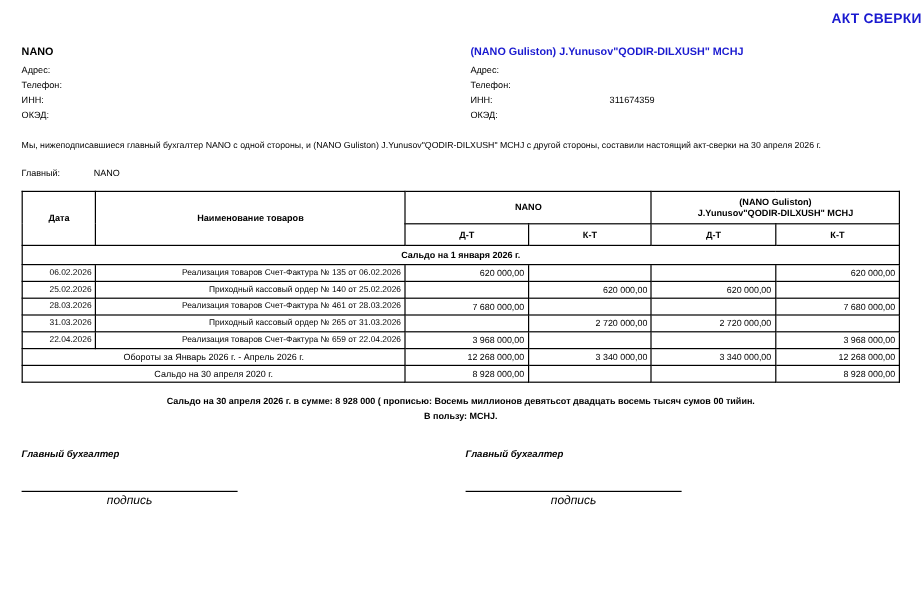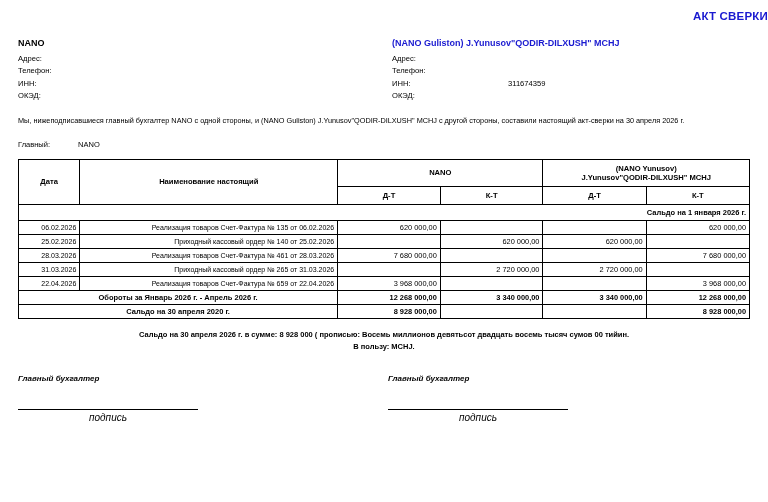--- a/index.html
+++ b/index.html
@@ -103,26 +103,27 @@
     font-size: 7.6px;
     padding: 4px 2px;
   }
   .col-date { width: 56px; text-align: center; }
   .col-op   { width: 268px; }
   .col-num  { width: 102px; text-align: right; }
   td.col-date { font-size: 7px; }
   td.col-op { font-size: 7px; }
   td.col-num { font-size: 7.4px; padding-right: 6px; }
   tr.section td {
+    text-align: center;
     font-weight: bold;
     font-size: 7.5px;
     padding: 3px;
   }
   tr.totals td {
-    font-weight: bold;
+    font-weight: normal;
   }
   tr.totals td.label {
     text-align: center;
     font-size: 7.5px;
   }
   .saldo-note {
     padding: 0 18px;
     margin-top: 10px;
     font-size: 7.5px;
     font-weight: bold;
@@ -211,24 +212,24 @@
 
   <div class="contracts">
     <span class="c-label">Главный:</span>
     <span>NANO</span>
   </div>
 
   <table class="main">
     <thead>
       <tr>
         <th class="col-date" rowspan="2">Дата</th>
-        <th class="col-op" rowspan="2">Наименование  настоящий</th>
+        <th class="col-op" rowspan="2">Наименование  товаров</th>
         <th colspan="2">NANO</th>
         <th colspan="2">
-          <div>(NANO Yunusov)</div>
+          <div>(NANO Guliston)</div>
           <div>J.Yunusov"QODIR-DILXUSH" MCHJ</div>
         </th>
       </tr>
       <tr>
         <th class="col-num">Д-Т</th>
         <th class="col-num">К-Т</th>
         <th class="col-num">Д-Т</th>
         <th class="col-num">К-Т</th>
       </tr>
     </thead>

